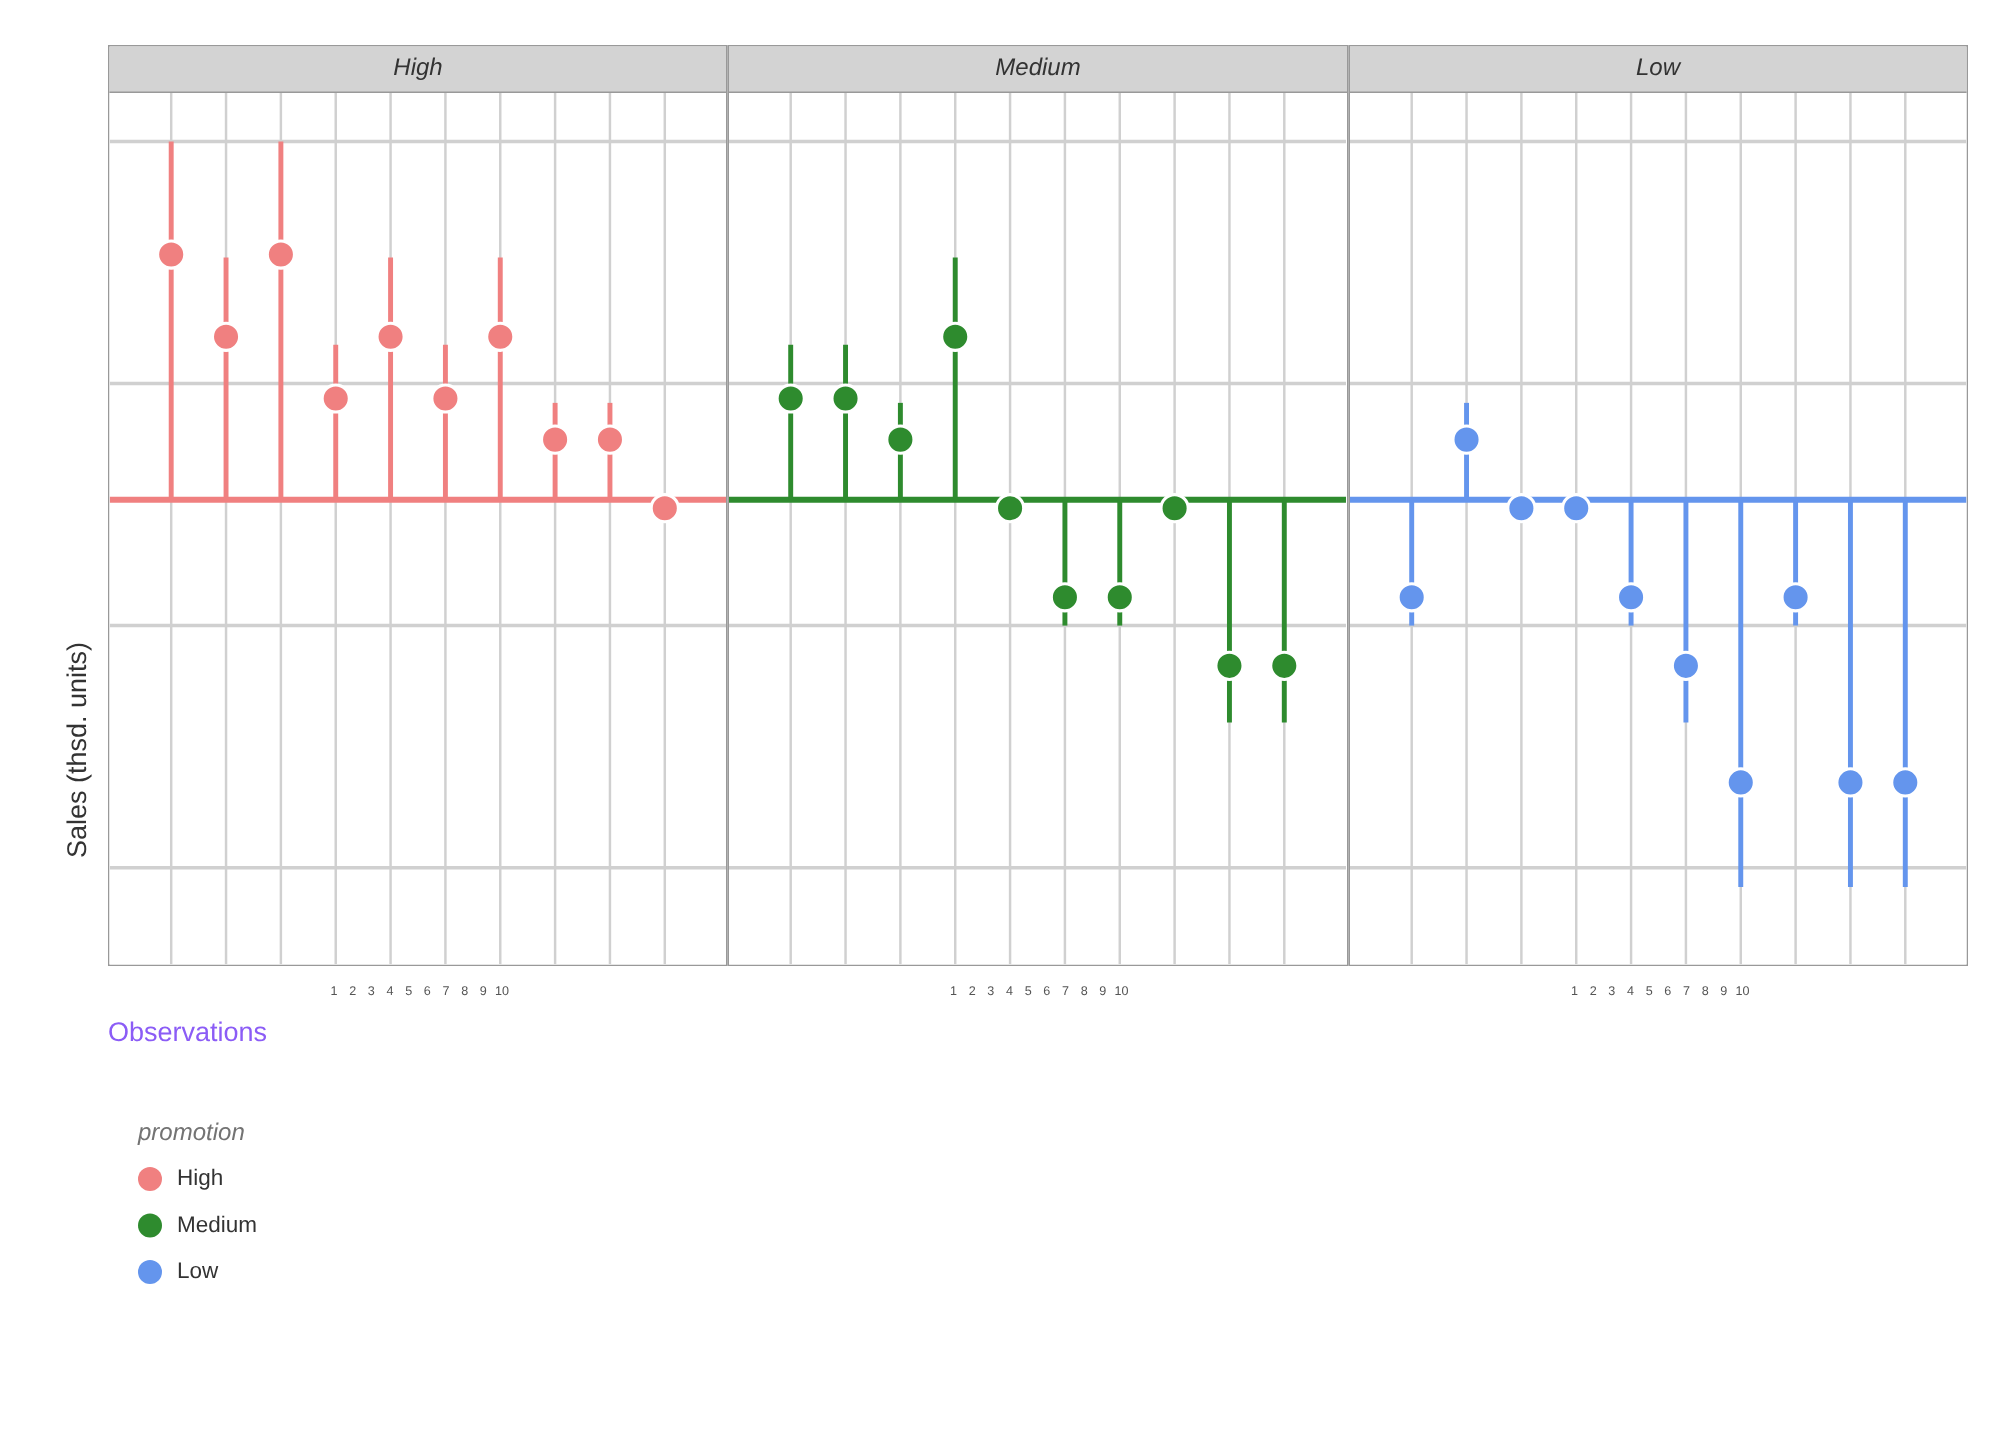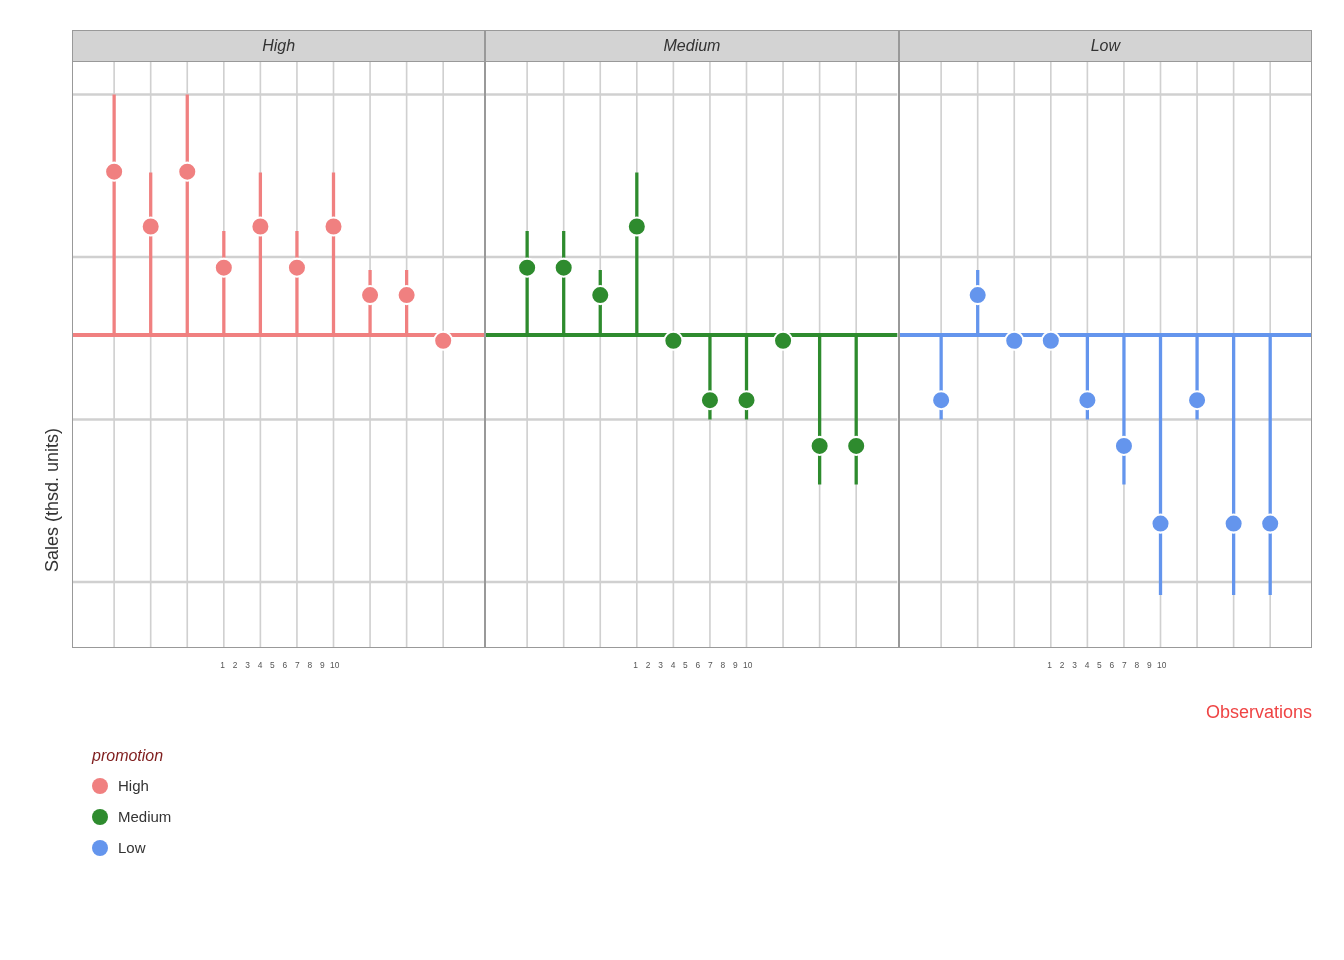--- a/index.html
+++ b/index.html
@@ -75,39 +75,39 @@
       display: flex;
     }
     .bottom-area {
       display: flex;
       flex-direction: column;
     }
     .x-ticks-row {
       display: flex;
     }
     .x-label-main {
-      text-align: right;
+      text-align: left;
       font-size: 18px;
-      color: #ef4444;
+      color: #8b5cf6;
       padding-top: 6px;
       padding-bottom: 4px;
-      margin-top: 20px;
     }
     .legend {
       display: flex;
       flex-direction: column;
       justify-content: center;
       padding: 20px 20px 60px 20px;
       min-width: 160px;
     }
     .legend-title {
       font-size: 16px;
       font-style: italic;
-      color: #7f1d1d;
+      color: #737373;
       margin-bottom: 12px;
+      margin-top: 24px;
     }
     .legend-item {
       display: flex;
       align-items: center;
       margin-bottom: 14px;
     }
     .legend-dot {
       width: 16px;
       height: 16px;
       border-radius: 50%;

